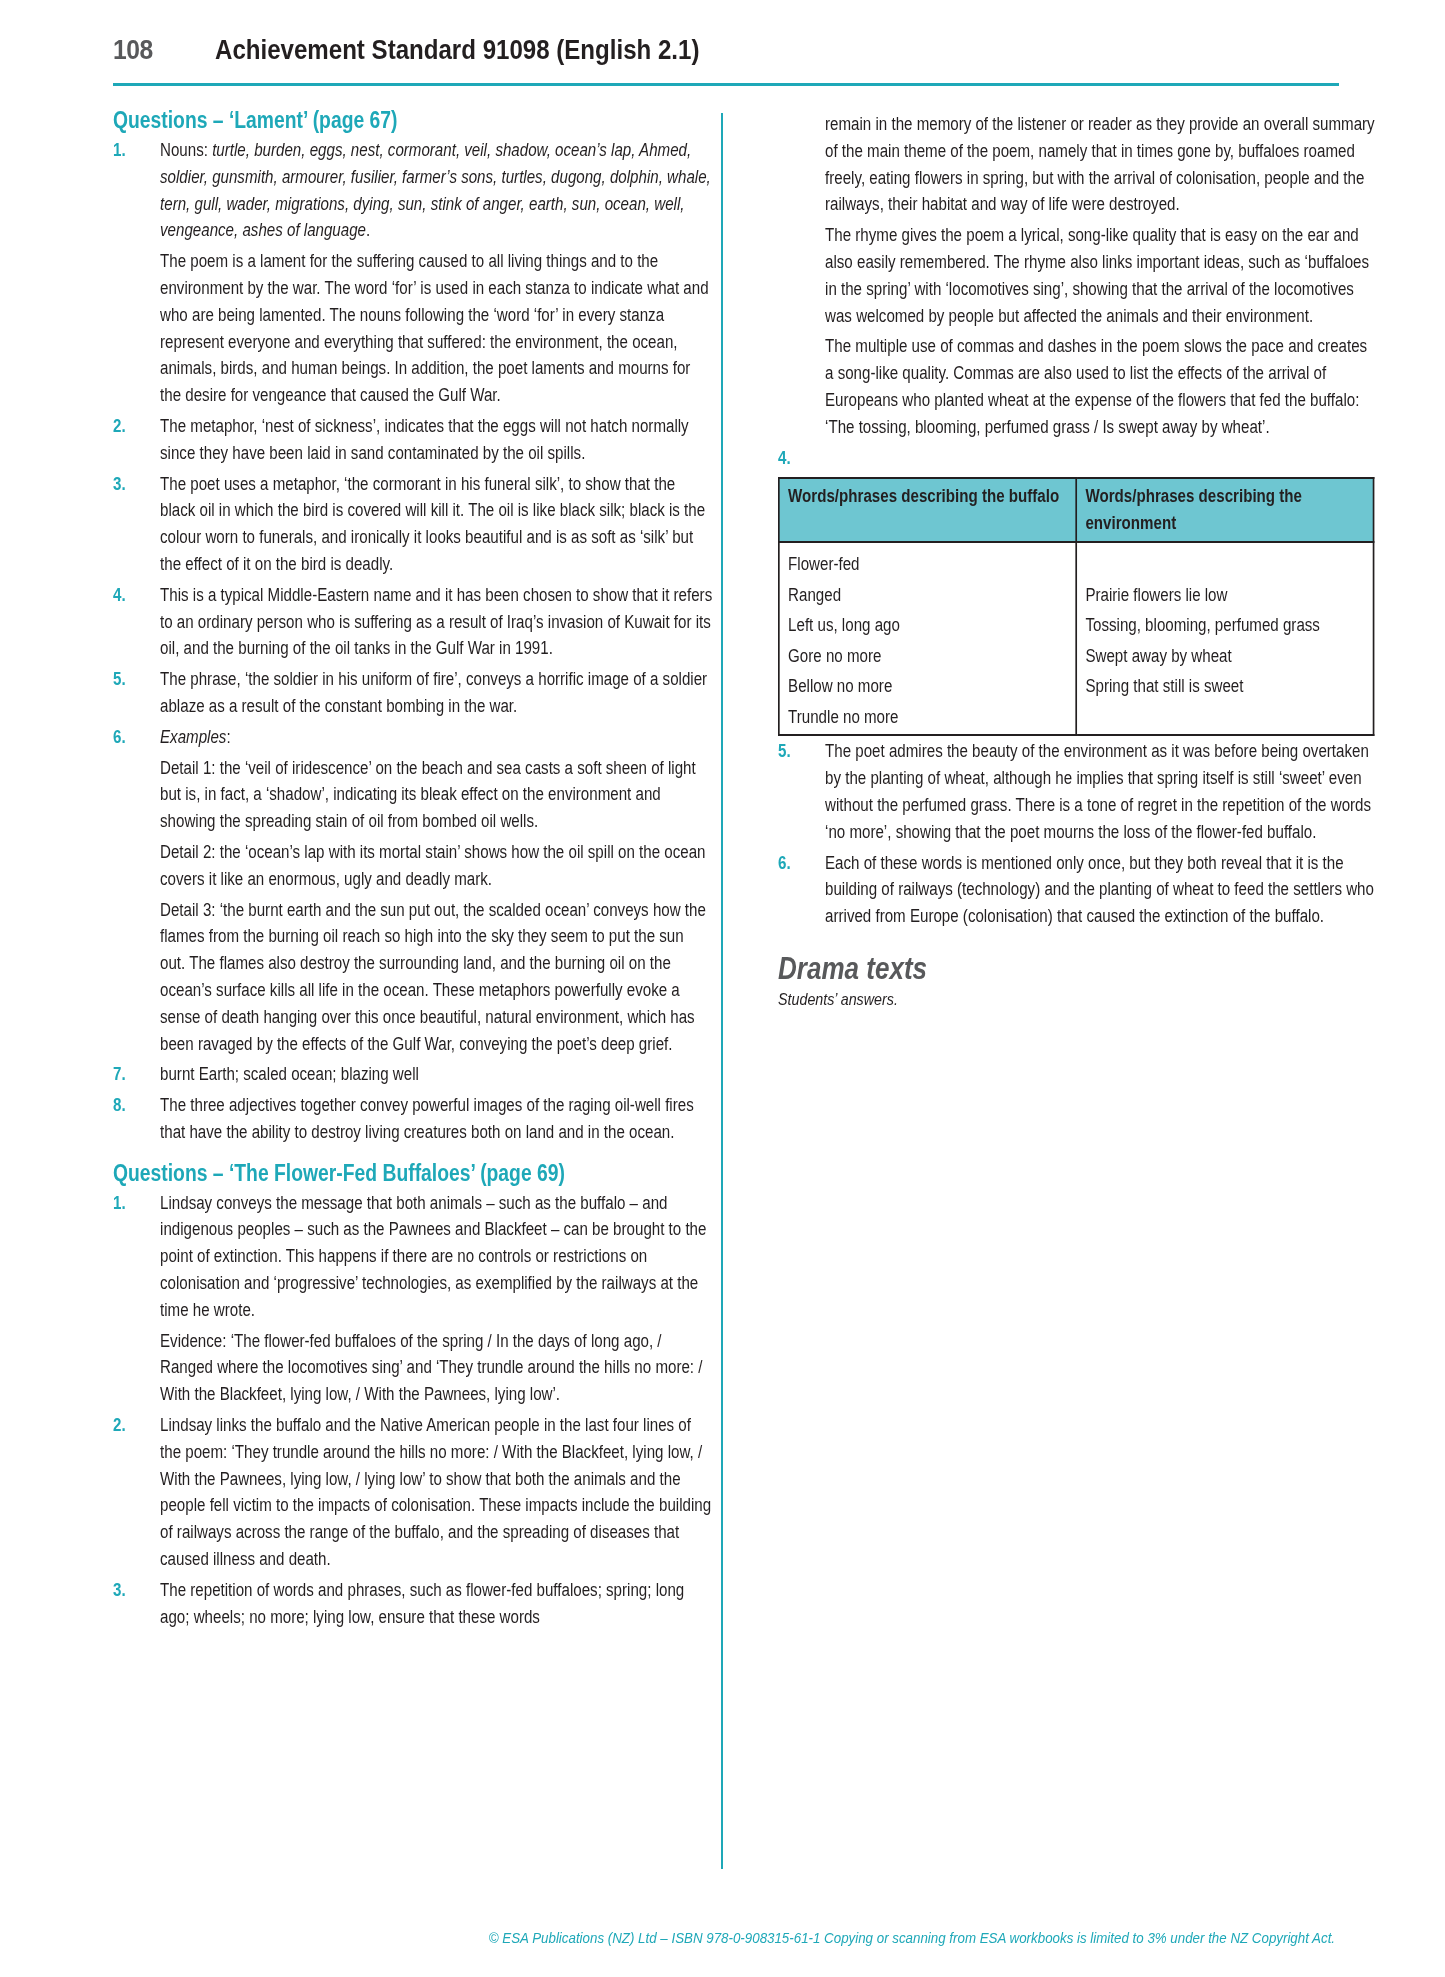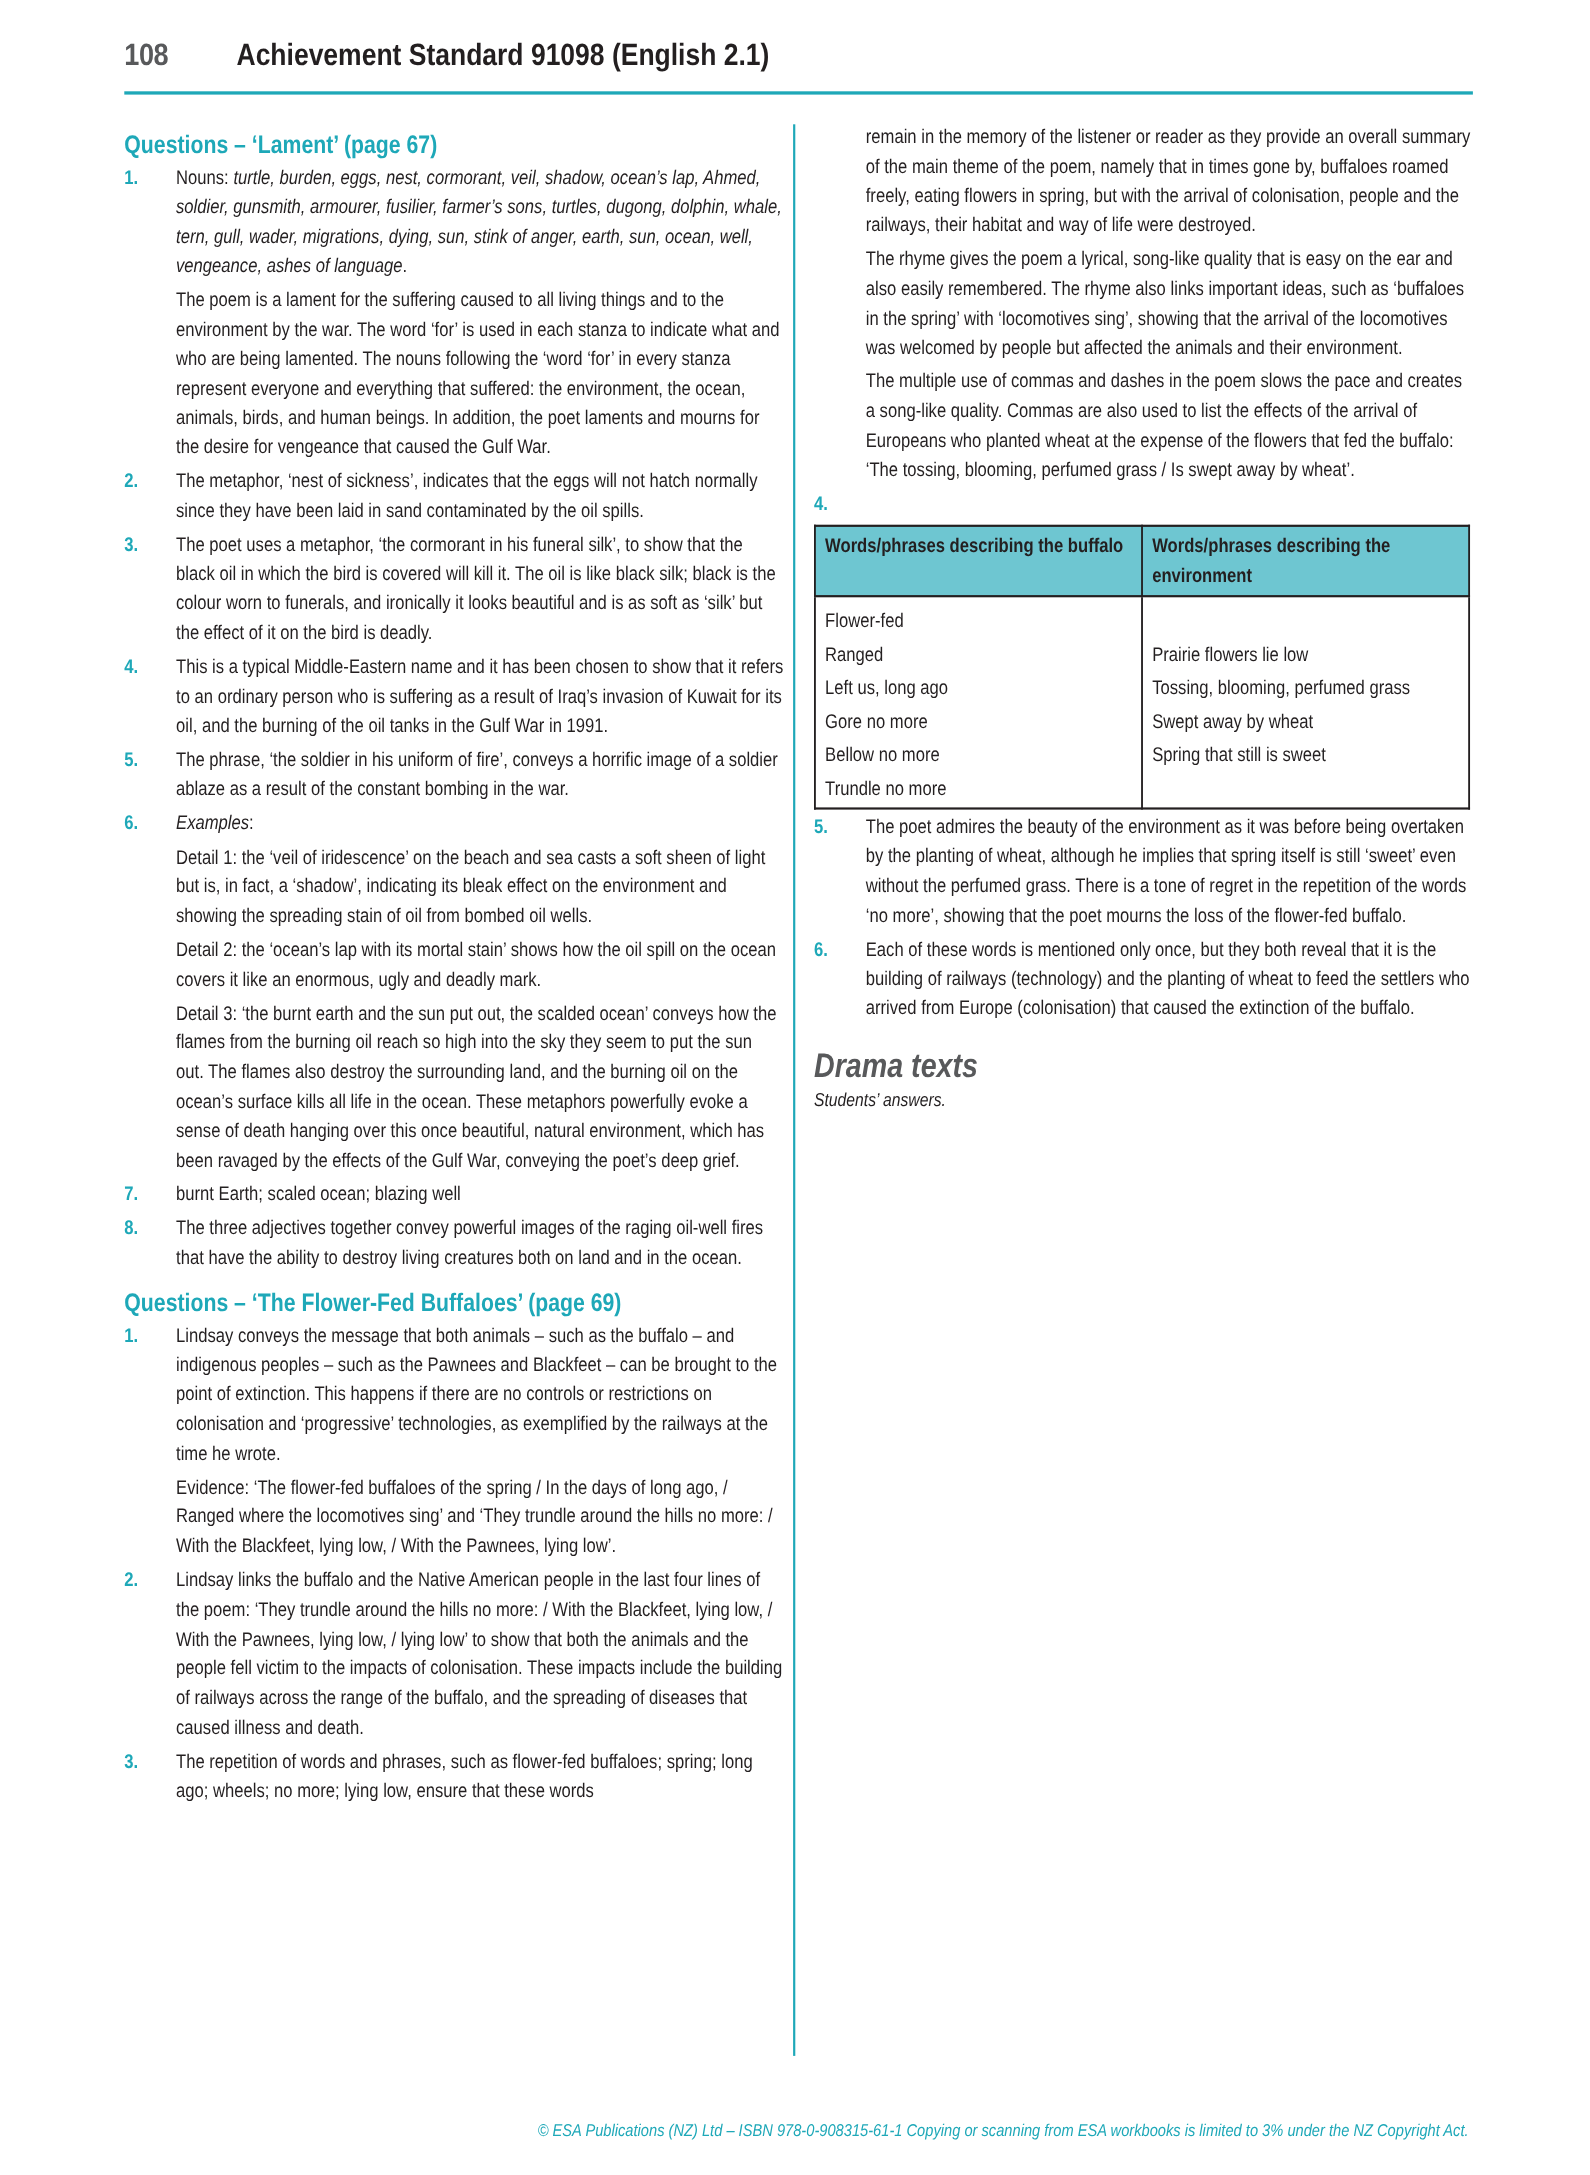--- a/index.html
+++ b/index.html
@@ -3,23 +3,23 @@
 <meta charset="utf-8">
 <style>
   html, body { margin:0; padding:0; background:#ffffff; }
   body { width:1445px; height:1977px; position:relative; overflow:hidden;
          font-family:"Liberation Sans", sans-serif; color:#231f20; }
   .page-num { position:absolute; left:113px; top:34px; font-size:28px; font-weight:bold; color:#58595b; letter-spacing:-0.5px; transform:scaleX(0.88); transform-origin:left; }
   .page-title { position:absolute; left:215px; top:34px; font-size:28px; font-weight:bold; color:#231f20; transform:scaleX(0.86); transform-origin:left; white-space:nowrap; }
   .header-rule { position:absolute; left:113px; top:83px; width:1226px; height:3px; background:#1ea8b8; }
   .col-divider { position:absolute; left:721px; top:113px; width:2px; height:1756px; background:#1ea8b8; }
 
-  .col { position:absolute; top:116px; }
+  .col { position:absolute; top:105px; }
   .col-left { left:113px; width:600px; }
-  .col-right { left:740px; width:600px; top:111px; }
+  .col-right { left:778px; width:600px; top:111px; }
 
   .cond { transform:scaleX(0.84); transform-origin:left top; width:119%; }
 
   .sec-title { font-size:23px; font-weight:bold; color:#1ea8b8; line-height:30px; margin:0 0 2px 0; white-space:nowrap; }
   .sec-title.second { margin-top:12px; }
 
   .item { display:flex; font-size:18px; line-height:26.8px; margin-bottom:4px; }
   .num { flex:0 0 56px; font-weight:bold; color:#1ea8b8; }
   .body { flex:1; }
   .body p { margin:0 0 4px 0; }

